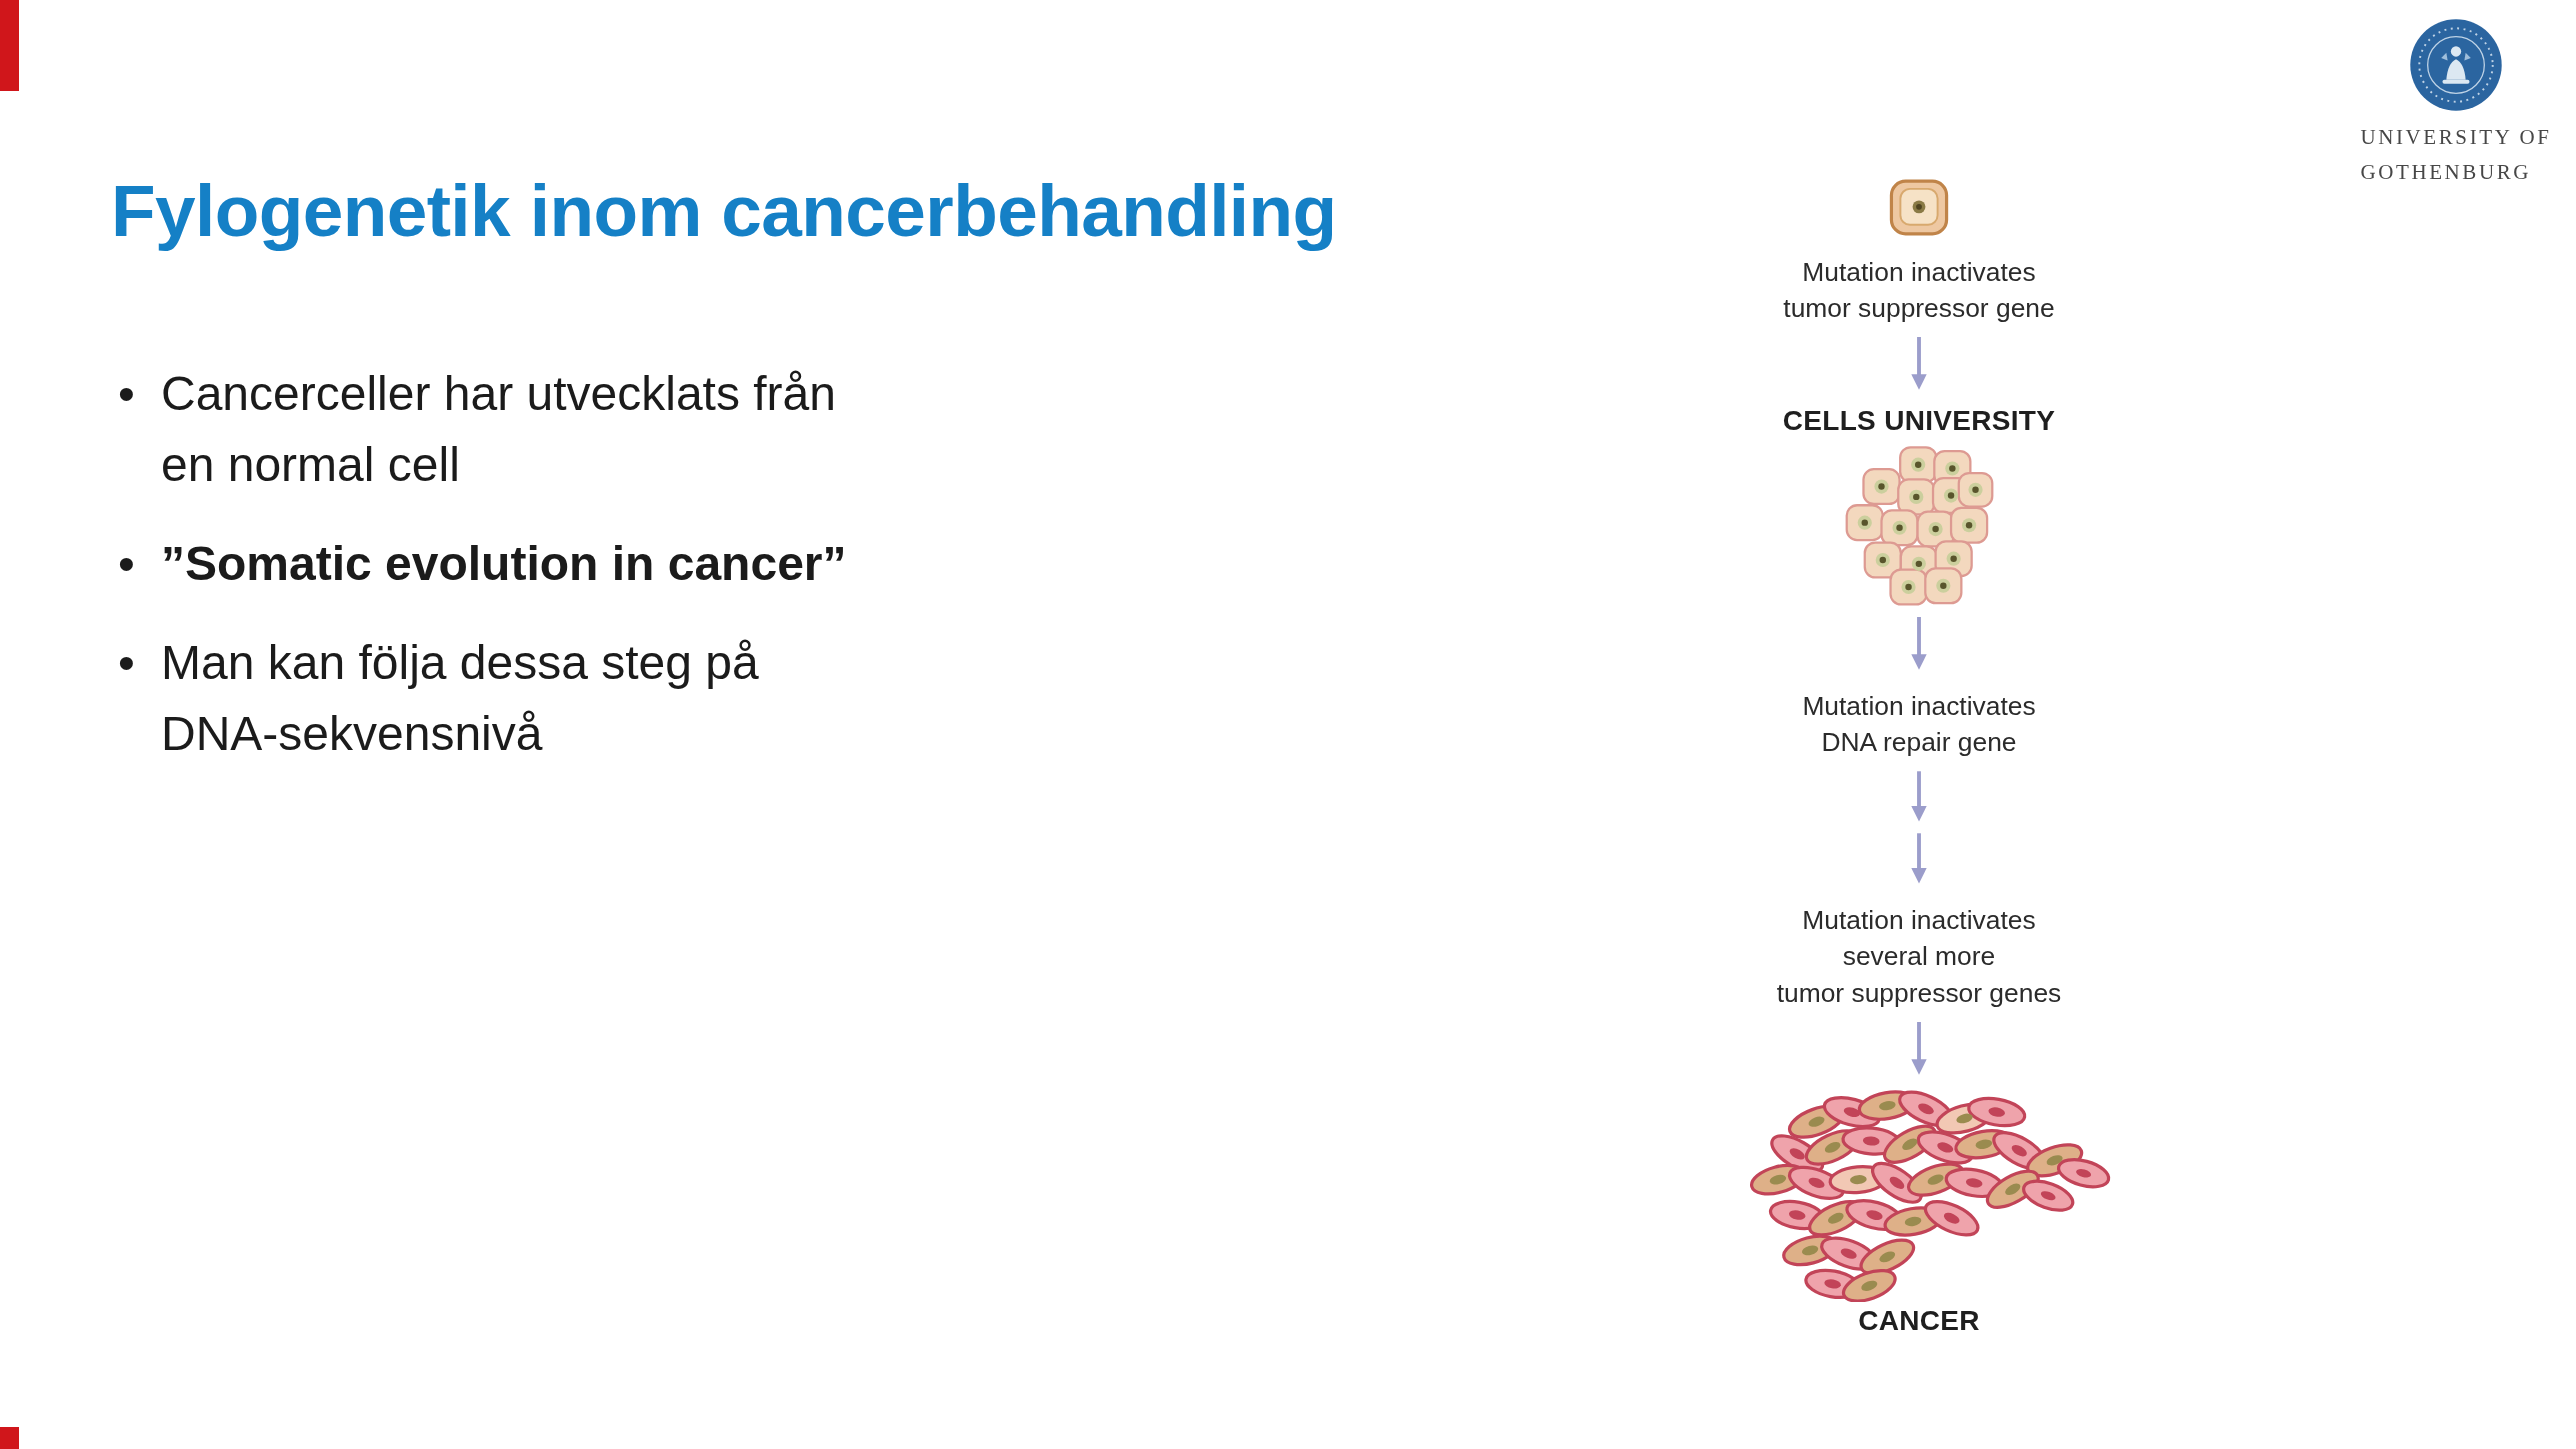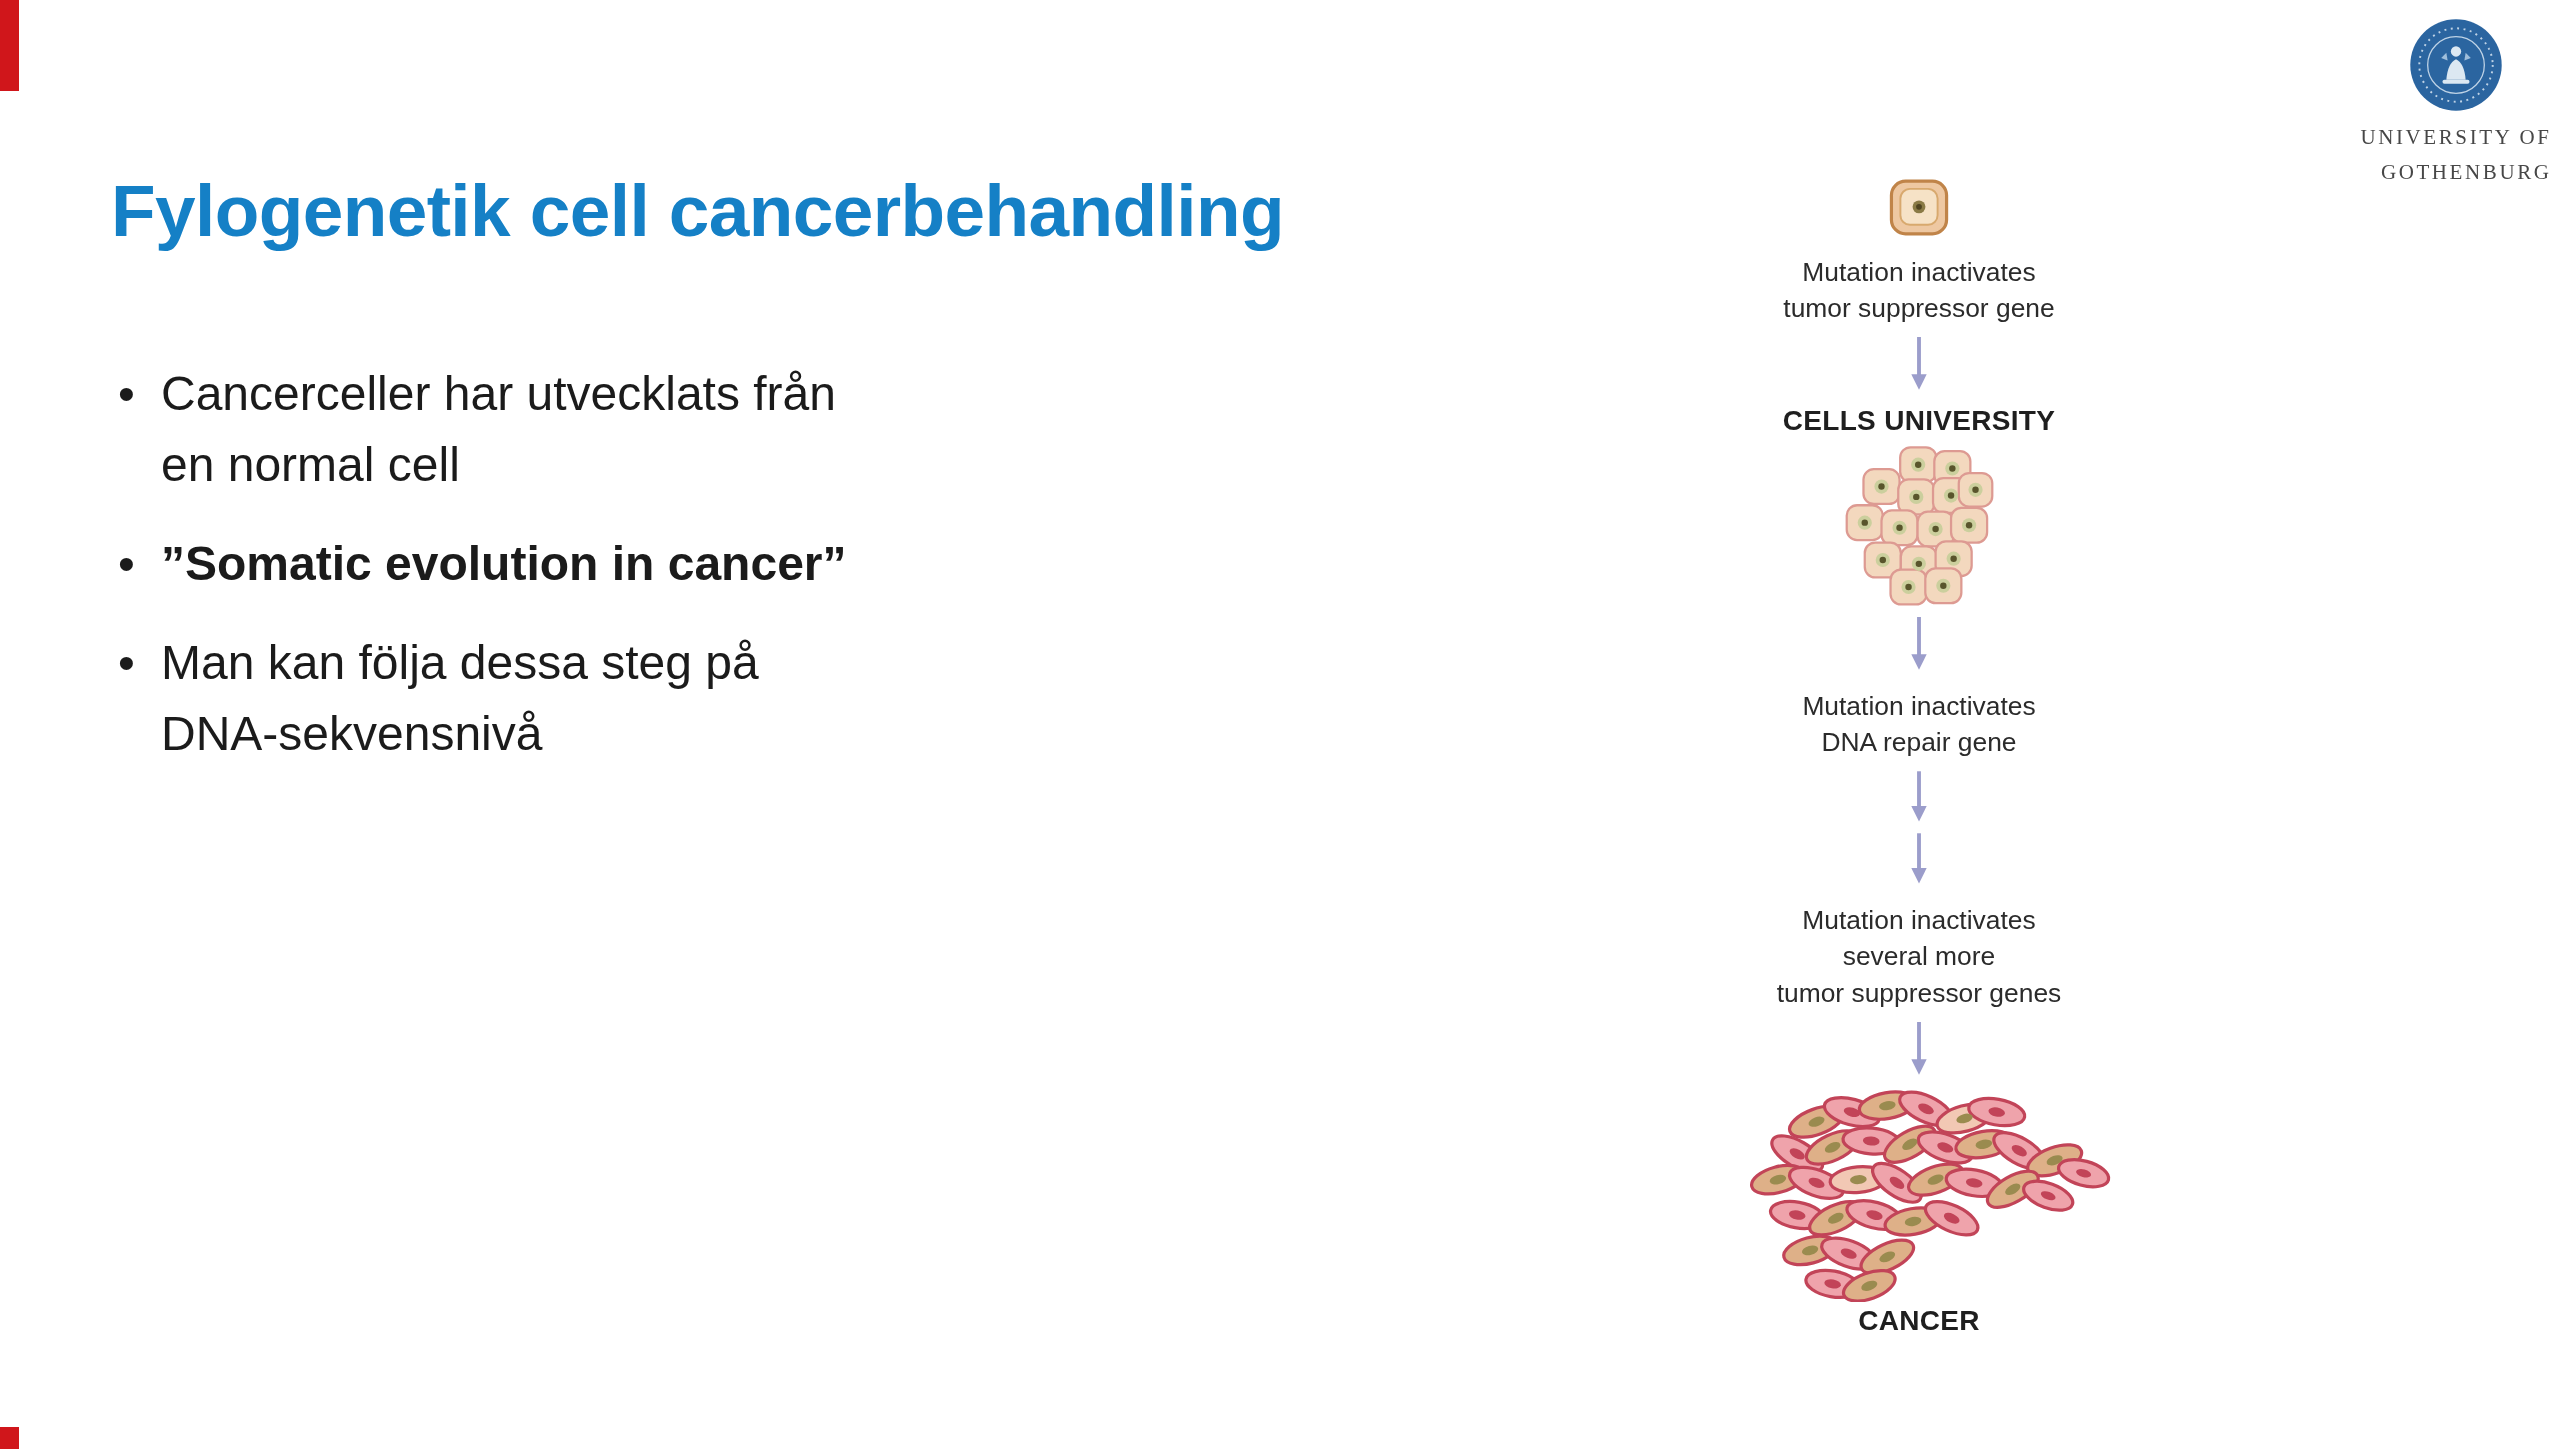--- a/index.html
+++ b/index.html
@@ -32,32 +32,32 @@
   .cluster{margin-top:9px;line-height:0;}
   .cancer-cluster{margin-top:7.7px;line-height:0;}
   .cancer-label{margin-top:2.6px;}
 
   .logo{
     position:absolute;left:2330px;top:18px;width:252px;
     display:flex;flex-direction:column;align-items:center;
   }
   .logo-text{
     font-family:"Liberation Serif",serif;font-size:21px;letter-spacing:2.6px;
-    color:#474747;line-height:1.7;margin-top:7.7px;text-align:right;white-space:nowrap;
+    color:#474747;line-height:1.7;margin-top:7.7px;text-align:left;white-space:nowrap;
   }
 </style>
 </head>
 <body>
 
 <div class="slide">
 
   <div class="accent-bar accent-top"></div>
   <div class="accent-bar accent-bottom"></div>
 
-  <h1 class="title">Fylogenetik cell cancerbehandling</h1>
+  <h1 class="title">Fylogenetik inom cancerbehandling</h1>
 
   <ul class="bullets">
     <li class="bullet">
       <span class="marker">•</span>
       <span class="bullet-text">Cancerceller har utvecklats från
 en normal cell</span>
     </li>
     <li class="bullet bold">
       <span class="marker">•</span>
       <span class="bullet-text">”Somatic evolution in cancer”</span>

